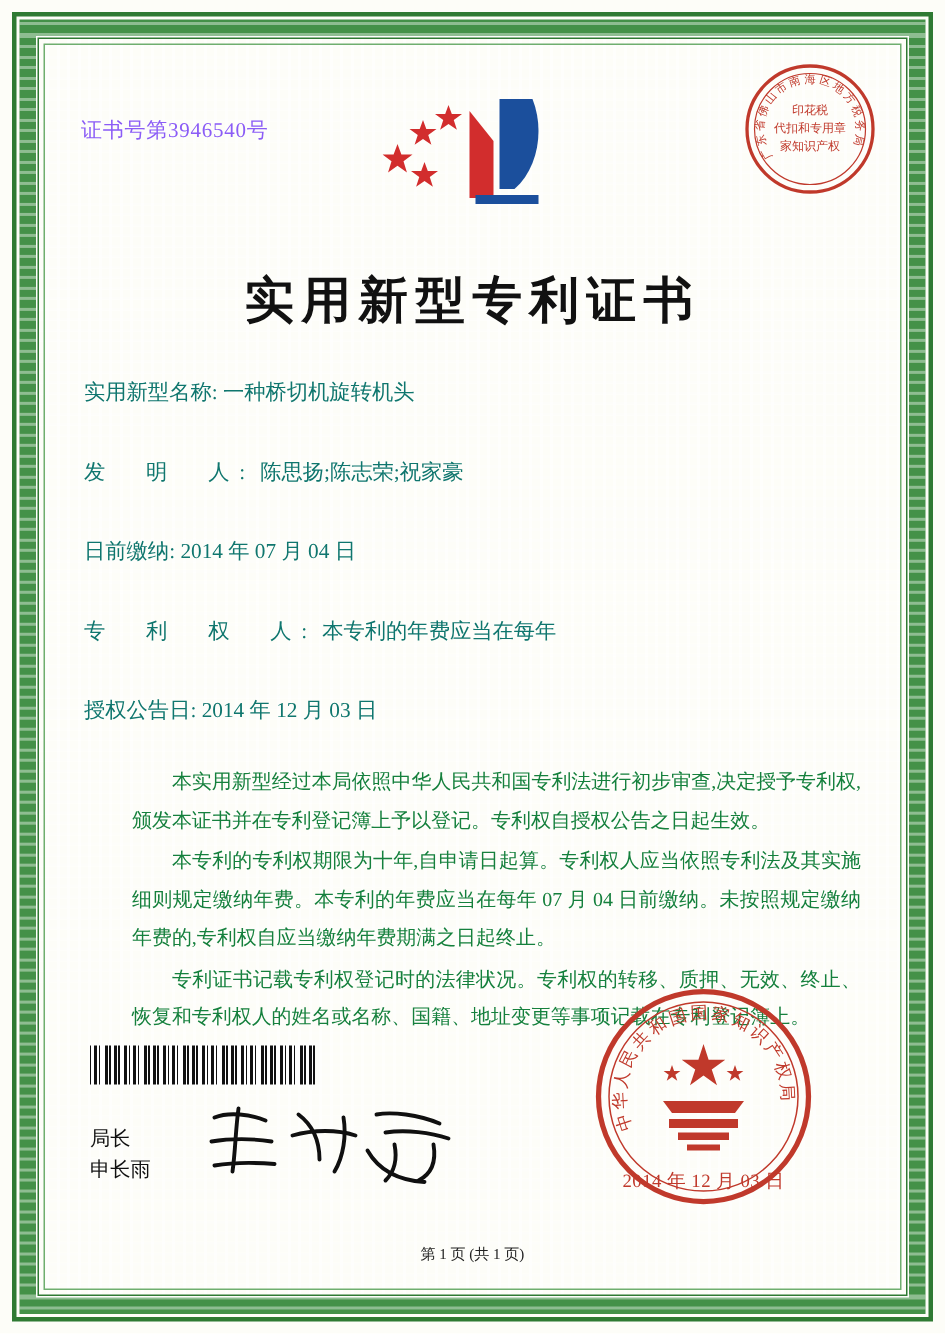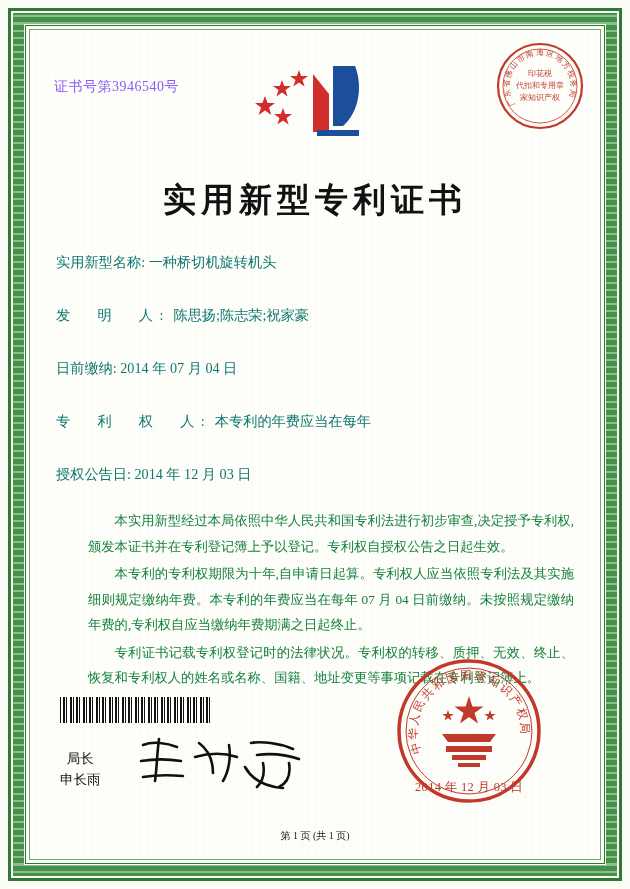--- a/index.html
+++ b/index.html
@@ -174,21 +174,20 @@
   }
 
   
   .sig-block {
     position: absolute;
     left: 22px;
     bottom: 60px;
     font-size: 13.5px;
     line-height: 1.55;
     color: #111;
-    text-align: center;
   }
   .handwriting {
     position: absolute;
     left: 95px;
     bottom: 58px;
     width: 190px;
     height: 60px;
   }
   .handwriting svg { display: block; }
 

